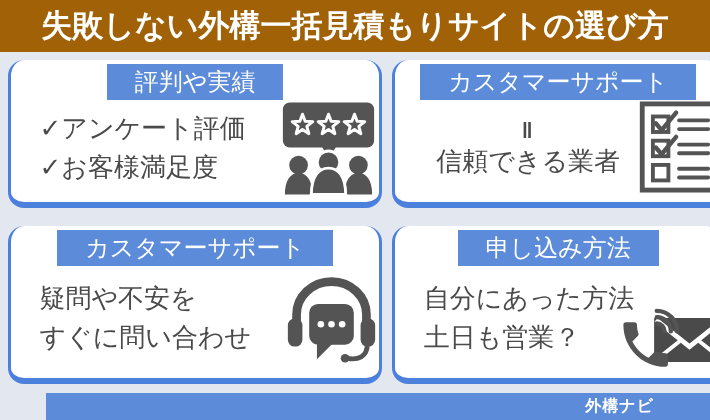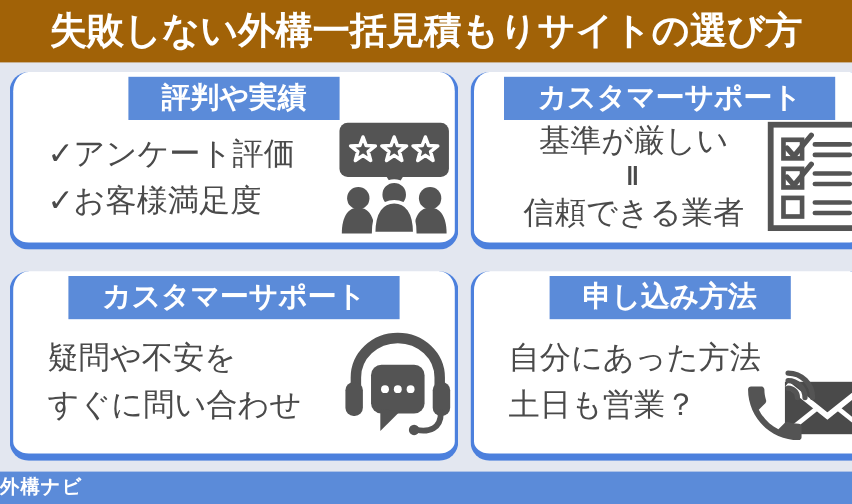--- a/index.html
+++ b/index.html
@@ -14,37 +14,37 @@
   .titlebar h1{margin:0; color:#ffffff; font-size:31px; font-weight:bold; letter-spacing:0; white-space:nowrap;}
   
   .grid{flex:1 1 auto; display:grid; grid-template-columns:1fr 1fr; grid-template-rows:148px 1fr;
         gap:18px 10px; padding:8px 8px 9px; box-sizing:border-box;}
   .card{
     background:#ffffff; border-radius:16px;
     border-left:3px solid #4c80dd; border-right:3px solid #4c80dd; border-bottom:6px solid #4c80dd;
     display:flex; flex-direction:column; align-items:center; position:relative; box-sizing:border-box;
   }
   .badge{
-    margin-top:4px; background:#5b8bd9; color:#ffffff; font-size:24px; font-weight:bold;
+    margin-top:4px; background:#5b8bd9; color:#ffffff; font-size:24px; font-weight:normal;
     padding:3px 28px; line-height:1.25; white-space:nowrap;
   }
   .body{flex:1; display:flex; align-items:center; width:100%; box-sizing:border-box;
         padding:0 12px 8px 16px; gap:6px;margin-left:25px;}
   .lines{flex:1; color:#4a4a4a; font-size:26px; line-height:1.5; white-space:nowrap;}
   .lines p{margin:0;}
   .center-lines{text-align:center; line-height:1.25;}
   .eq-line{font-size:22px; font-weight:bold; letter-spacing:2px;}
   .icon-box{flex:0 0 auto;}
   
   .body-apply{position:relative; }
   .mail-pos{position:absolute; top:52px; right:8px;}
   .phone-pos{position:absolute; bottom:2px; right:52px;}
   
-  .footerbar{flex:0 0 27px; background:#5b8bd9; display:flex; align-items:center; justify-content:flex-start;
-             box-sizing:border-box;}
+  .footerbar{flex:0 0 27px; background:#5b8bd9; display:flex; align-items:center; justify-content:flex-end;
+             padding-right:56px; box-sizing:border-box;margin-left:46px;}
   .footerbar span{color:#ffffff; font-size:16px; font-weight:bold; letter-spacing:1px;}
   svg{display:block;}
 </style>
 </head>
 <body>
 
 <div class="screen">
 
   <header class="titlebar">
     <h1>失敗しない外構一括見積もりサイトの選び方</h1>
@@ -76,21 +76,20 @@
             <path d="M35 96 c0 -19 7.5 -27 17.5 -27 c10 0 17.5 8 17.5 27 z" fill="#545454" stroke="#ffffff" stroke-width="3"></path>
           </svg>
         </span>
       </div>
     </section>
 
     <section class="card">
       <div class="badge">カスタマーサポート</div>
       <div class="body">
         <div class="lines center-lines">
-          <p>基準が厳しい</p>
           <p class="eq-line">‖</p>
           <p>信頼できる業者</p>
         </div>
         <span class="icon-box">
           <svg width="83" height="92" viewBox="0 0 85 95">
             <rect x="3" y="3" width="79" height="89" fill="#ffffff" stroke="#545454" stroke-width="5"></rect>
             <g stroke="#545454" stroke-width="4" fill="none">
               <rect x="14" y="16" width="16" height="16"></rect>
               <rect x="14" y="41" width="16" height="16"></rect>
               <rect x="14" y="66" width="16" height="16"></rect>

